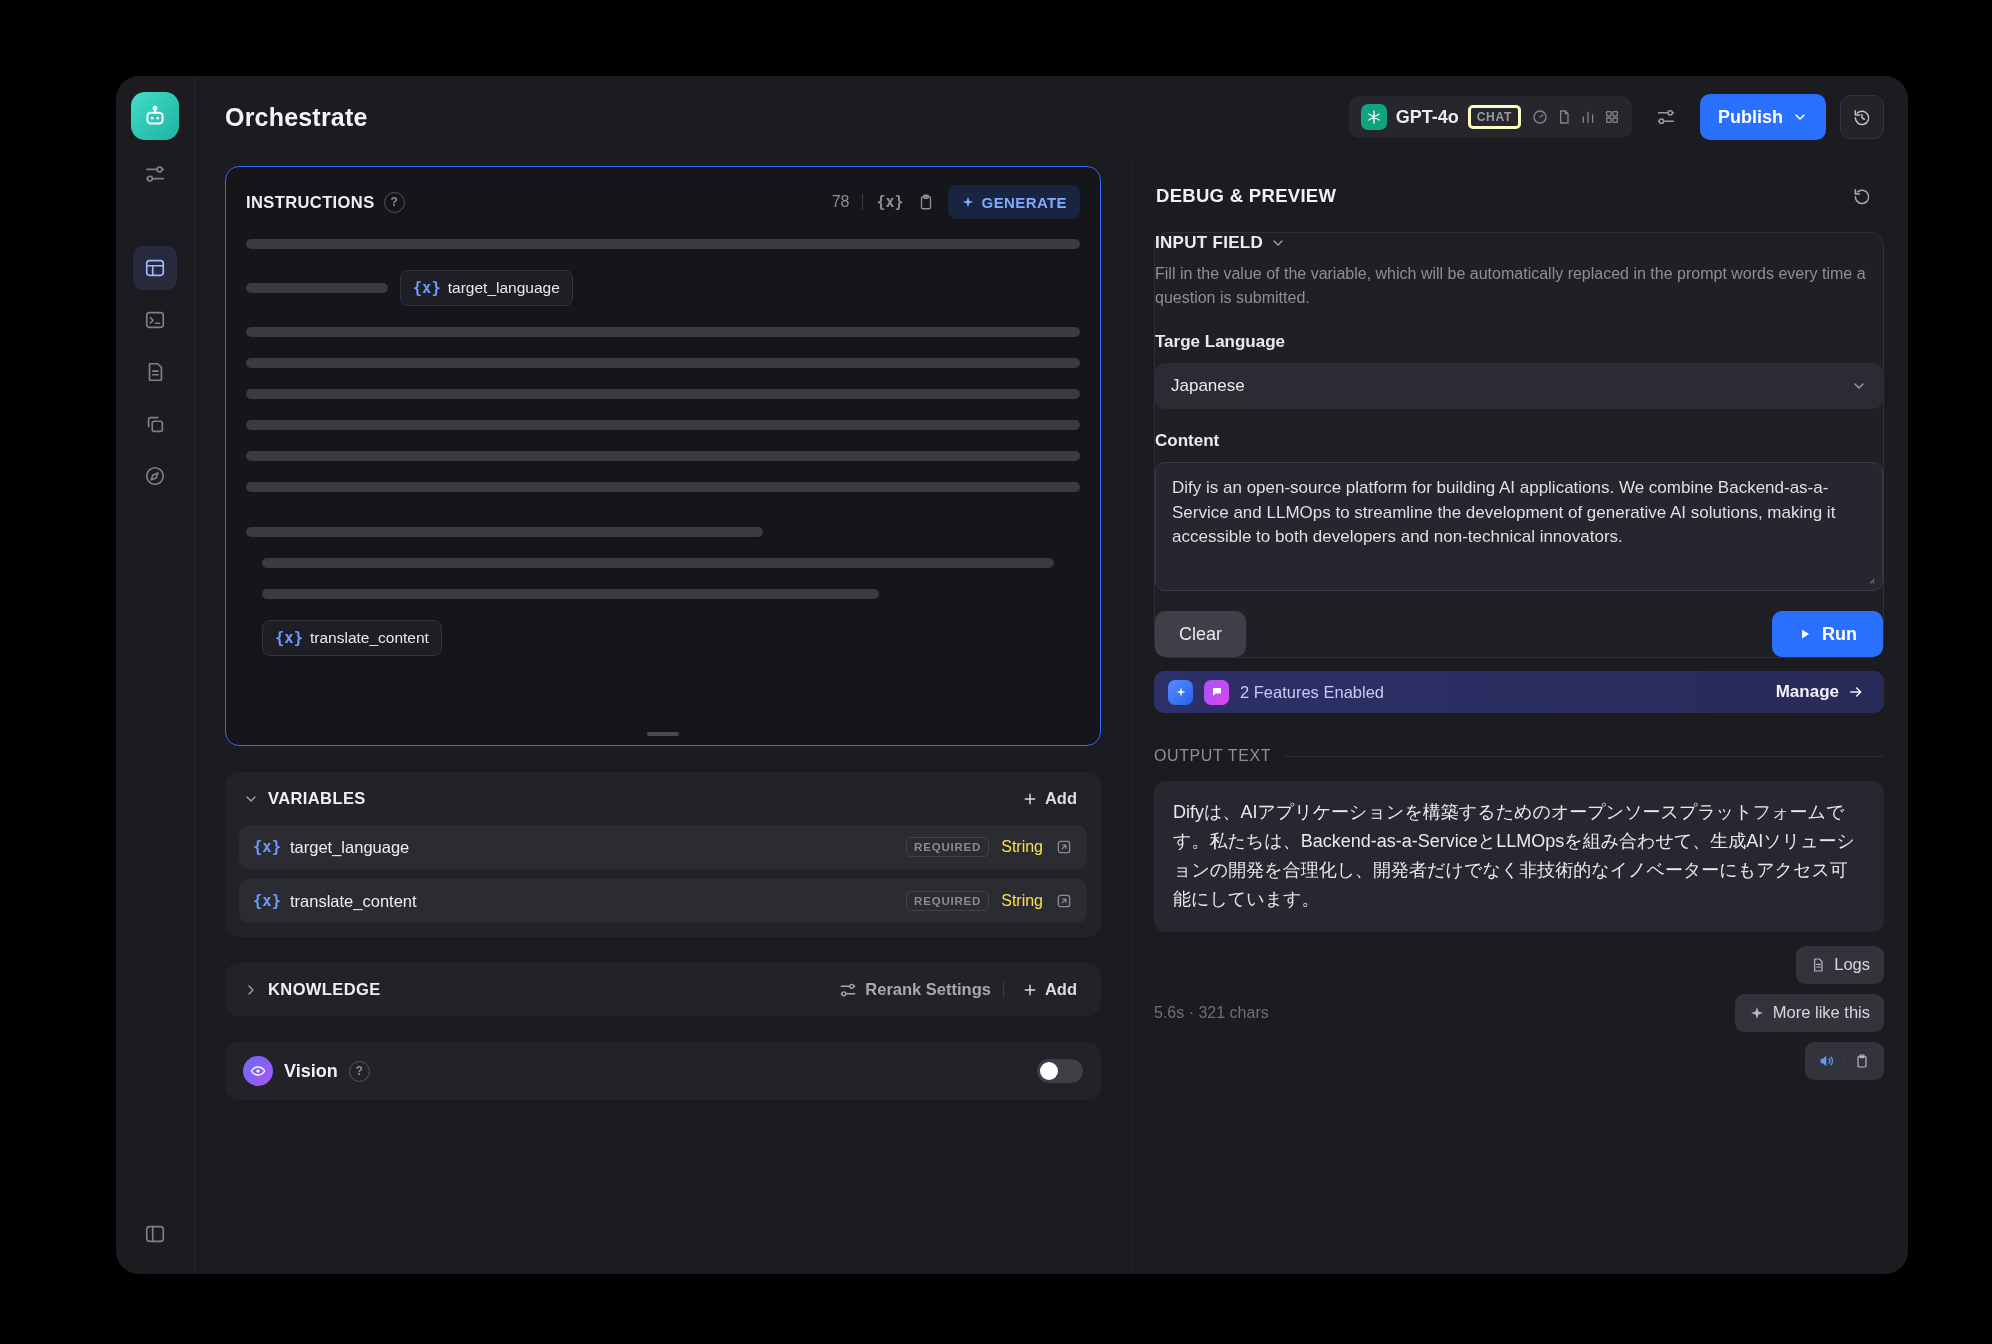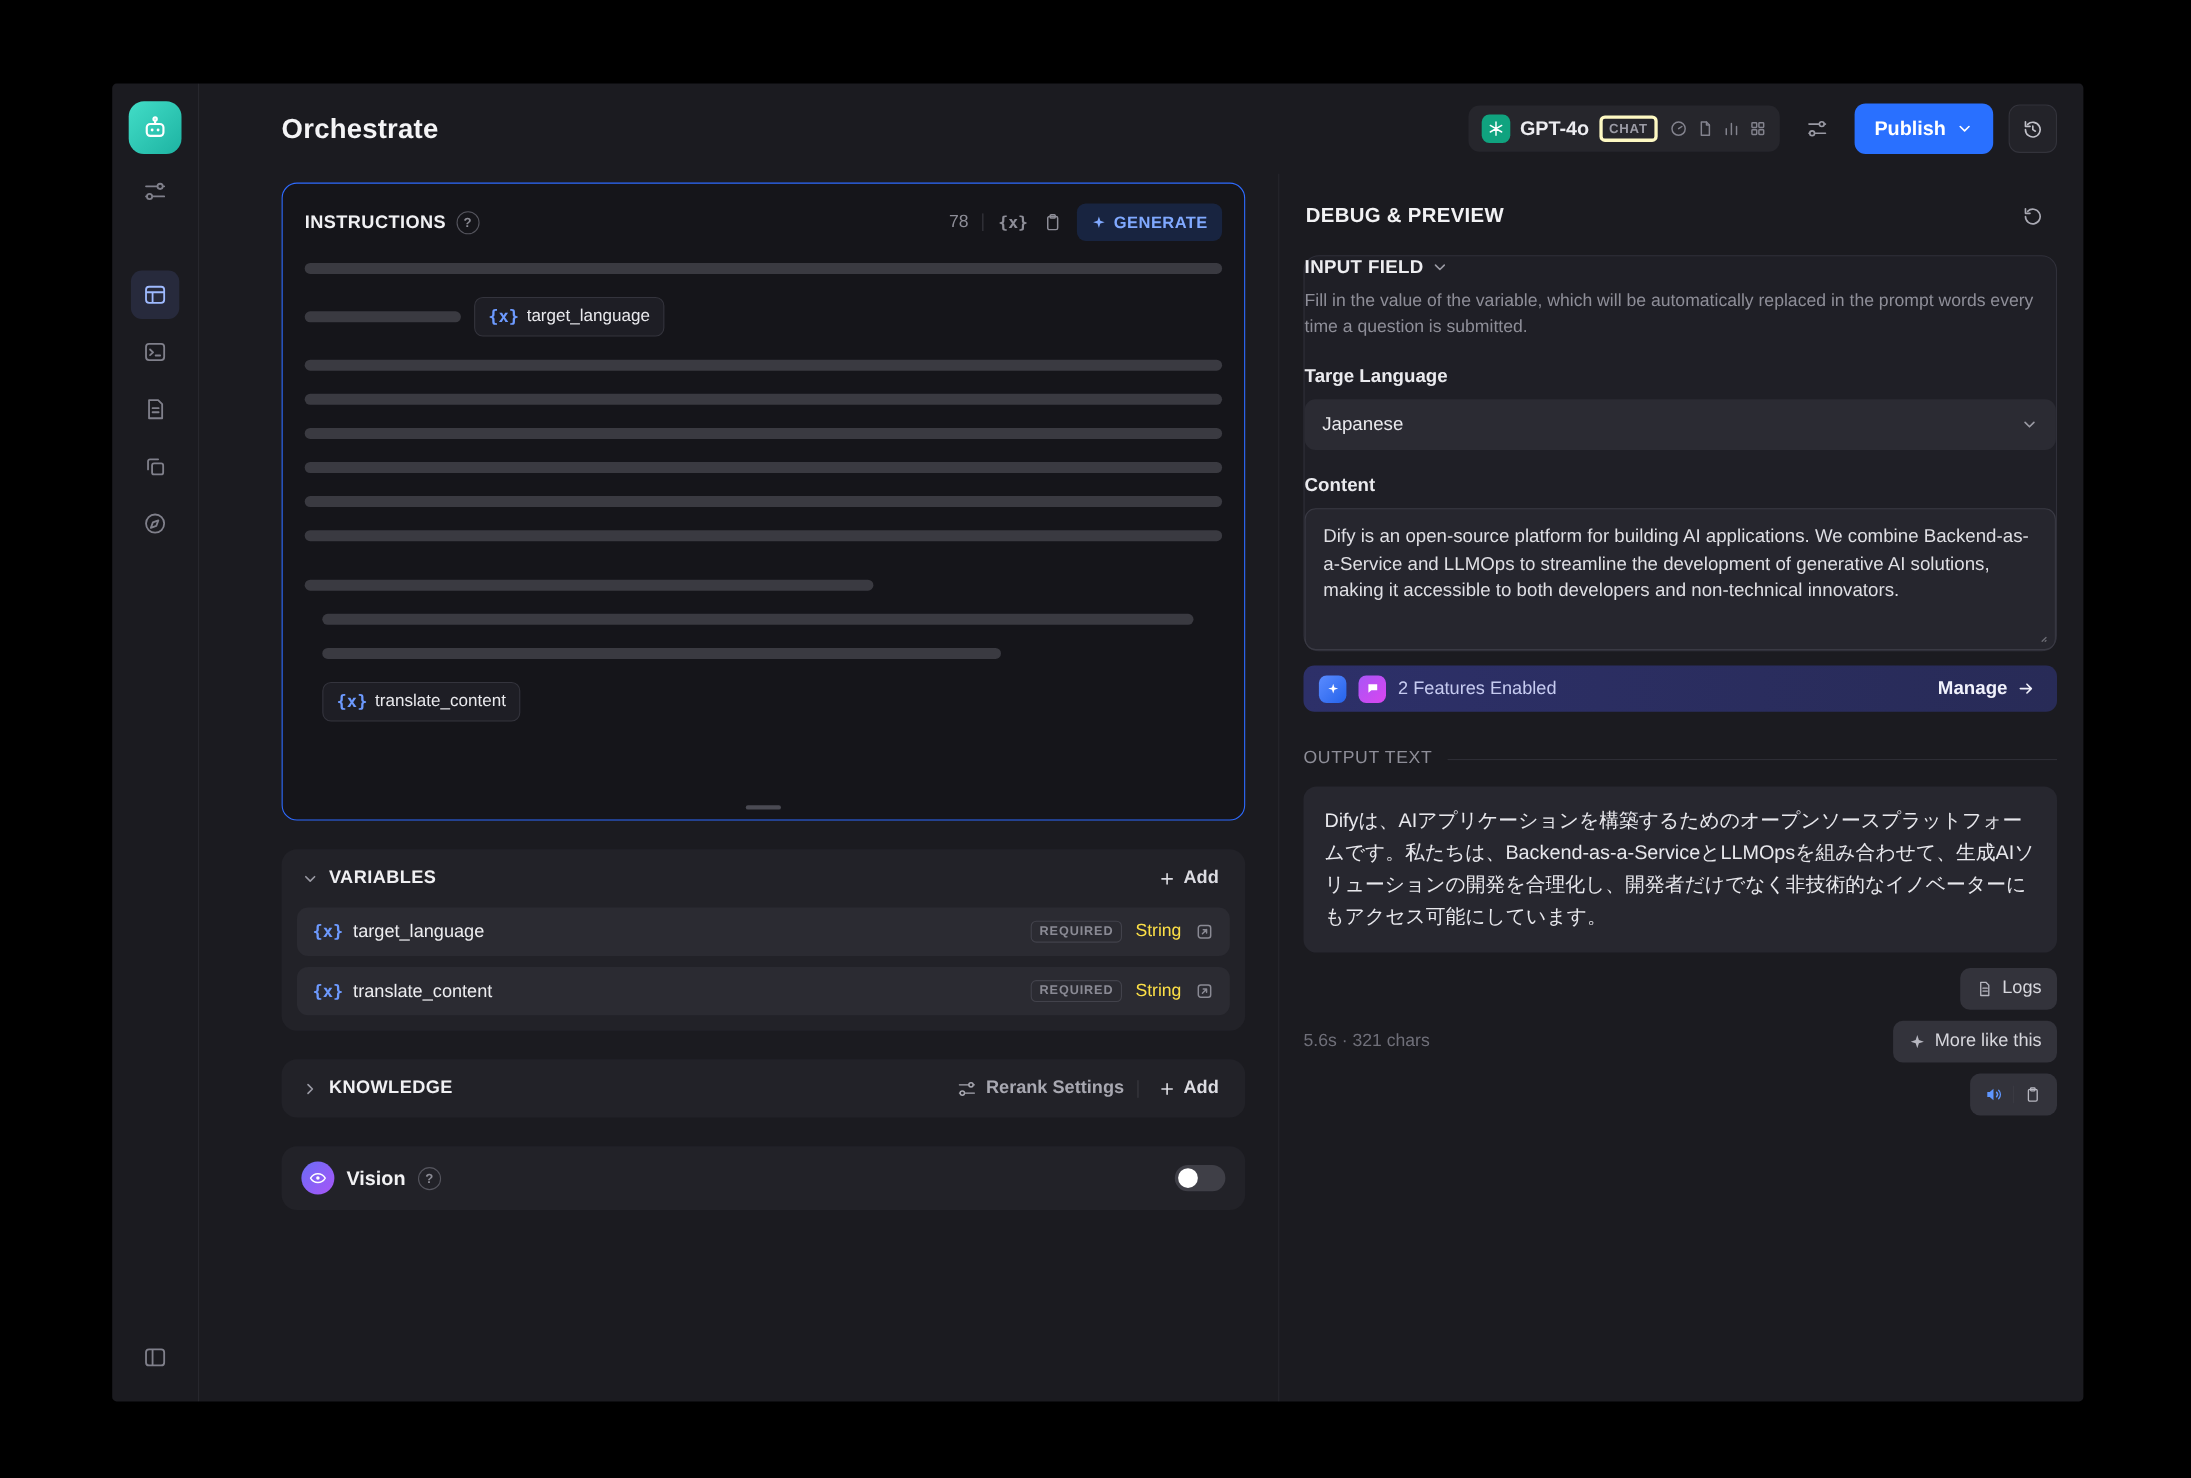--- a/index.html
+++ b/index.html
@@ -2,22 +2,22 @@
 <html><head>
 <meta charset="utf-8">
 <style>
   html,body{margin:0;padding:0;background:#000;}
   #stage{position:relative;width:1992px;height:1344px;background:#000;overflow:hidden;
          font-family:"Liberation Sans",sans-serif;-webkit-font-smoothing:antialiased;}
   svg{display:block;flex:none;}
   .i12{width:12px;height:12px}.i14{width:14px;height:14px}.i16{width:16px;height:16px}
   .i18{width:18px;height:18px}.i20{width:20px;height:20px}.i22{width:22px;height:22px}.i26{width:26px;height:26px}
 
-  .window{position:absolute;left:102px;top:76px;width:1792px;height:1198px;background:#1b1b20;
-          border-radius:4px;display:flex;overflow:hidden;gap:45px;}
+  .window{position:absolute;left:116px;top:76px;width:1792px;height:1198px;background:#1b1b20;
+          border-radius:23px;display:flex;overflow:hidden;}
 
   
   .sidebar{width:78px;flex:none;border-right:1px solid #27272d;display:flex;flex-direction:column;
            align-items:center;padding:16px 0 18px;}
   .avatar{width:48px;height:48px;border-radius:14px;background:linear-gradient(135deg,#42ddc7,#1db3a2);
           display:flex;align-items:center;justify-content:center;cursor:pointer;}
   .side-btn{width:44px;height:44px;border-radius:10px;display:flex;align-items:center;justify-content:center;
             color:#80808b;background:transparent;border:none;cursor:pointer;}
   .side-btn.active{background:rgba(120,150,255,.13);color:#9fbaff;}
   .side-nav{margin-top:50px;display:flex;flex-direction:column;gap:8px;}
@@ -429,20 +429,29 @@
             </div>
 
             <div class="f-label">Content</div>
             <div class="ta-wrap">
               <div class="ta-text">Dify is an open-source platform for building AI applications. We combine Backend-as-a-Service and LLMOps to streamline the development of generative AI solutions, making it accessible to both developers and non-technical innovators.</div>
               <svg class="i12 resize" viewBox="0 0 24 24" fill="none" stroke="currentColor" stroke-width="2.4" stroke-linecap="round">
                 <path d="M20 13l-7 7M20 18.5L18.5 20"></path>
               </svg>
             </div>
 
+            <div class="btn-row">
+              <button class="clear-btn">Clear</button>
+              <button class="run-btn">
+                <svg class="i14" viewBox="0 0 24 24" fill="currentColor">
+                    <path d="M7 4.5l12 7.5-12 7.5z"></path>
+                  </svg>
+                <span>Run</span>
+              </button>
+            </div>
           </section>
 
           <div class="features">
             <span class="feat-ico feat-blue">
               <svg class="i12" viewBox="0 0 24 24" fill="currentColor">
                   <path d="M12 3l2.2 6.8L21 12l-6.8 2.2L12 21l-2.2-6.8L3 12l6.8-2.2z"></path>
                 </svg>
             </span>
             <span class="feat-ico feat-purple">
               <svg class="i12" viewBox="0 0 24 24" fill="currentColor">

